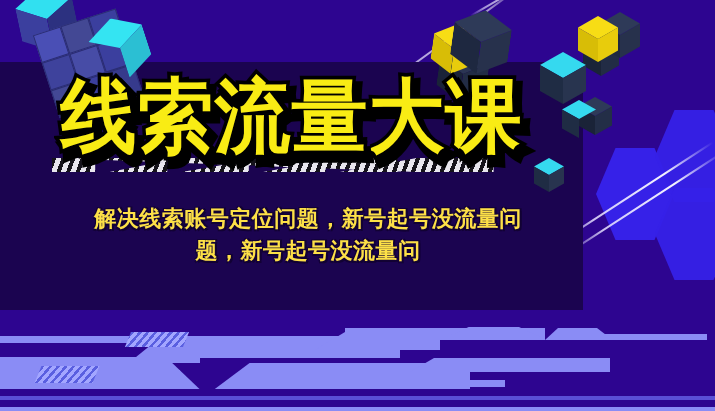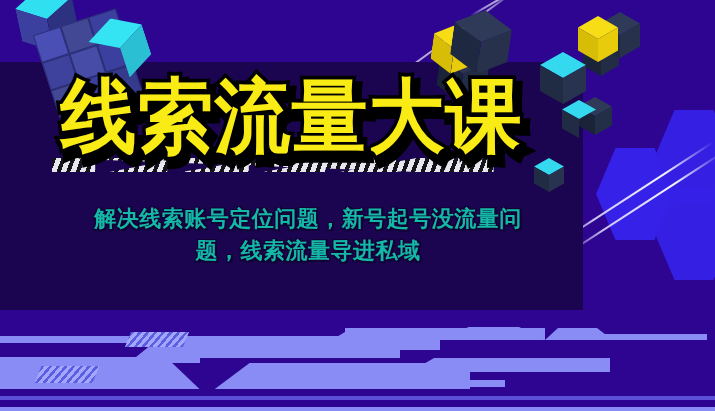--- a/index.html
+++ b/index.html
@@ -166,21 +166,21 @@
     position: absolute;
     left: 0;
     top: 203px;
     width: 616px;
     text-align: center;
     z-index: 20;
     font-family: "DejaVu Sans", "Liberation Sans", sans-serif;
     font-size: 22px;
     font-weight: 700;
     line-height: 1.45;
-    color: #14b8a6;
+    color: #fde047;
     letter-spacing: 0.5px;
     text-shadow:
       2px 2px 0 #120233,
       -1px -1px 0 #120233,
       2px -1px 0 #120233,
       -1px 2px 0 #120233;
     padding: 0 22px;
     box-sizing: border-box;
   }
   .subtitle .line { display: block; }
@@ -294,21 +294,21 @@
   <div class="title-hatch-band"></div>
   <div class="title-wrap">
     <div style="position:relative; display:inline-block;">
       <div class="title-shadow">线索流量大课</div>
       <div class="title">线索流量大课</div>
     </div>
   </div>
 
   <div class="subtitle">
     <span class="line">解决线索账号定位问题，新号起号没流量问</span>
-    <span class="line">题，线索流量导进私域</span>
+    <span class="line">题，新号起号没流量问</span>
   </div>
 
   <div class="circuit">
 
     <div class="trace" style="left:0;   top:26px; width:205px; height:7px;"></div>
     <div class="trace" style="left:0;   top:47px; width:200px; height:6px;"></div>
     <div class="trace" style="left:0;   top:60px; width:180px; height:5px;"></div>
     <div class="trace" style="left:0;   top:86px; width:715px; height:4px; background:#5a4fd6;"></div>
 
     <div class="circuit-shape" style="left:60px; top:26px; width:340px; height:22px;

